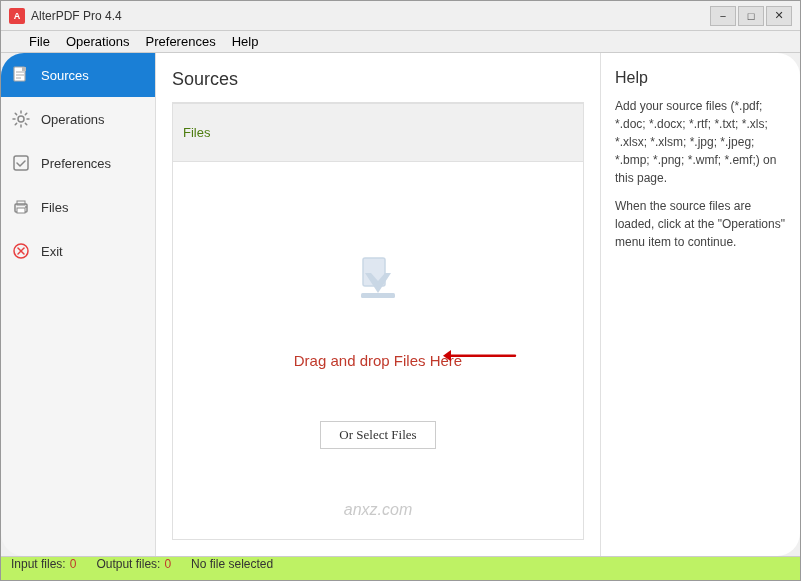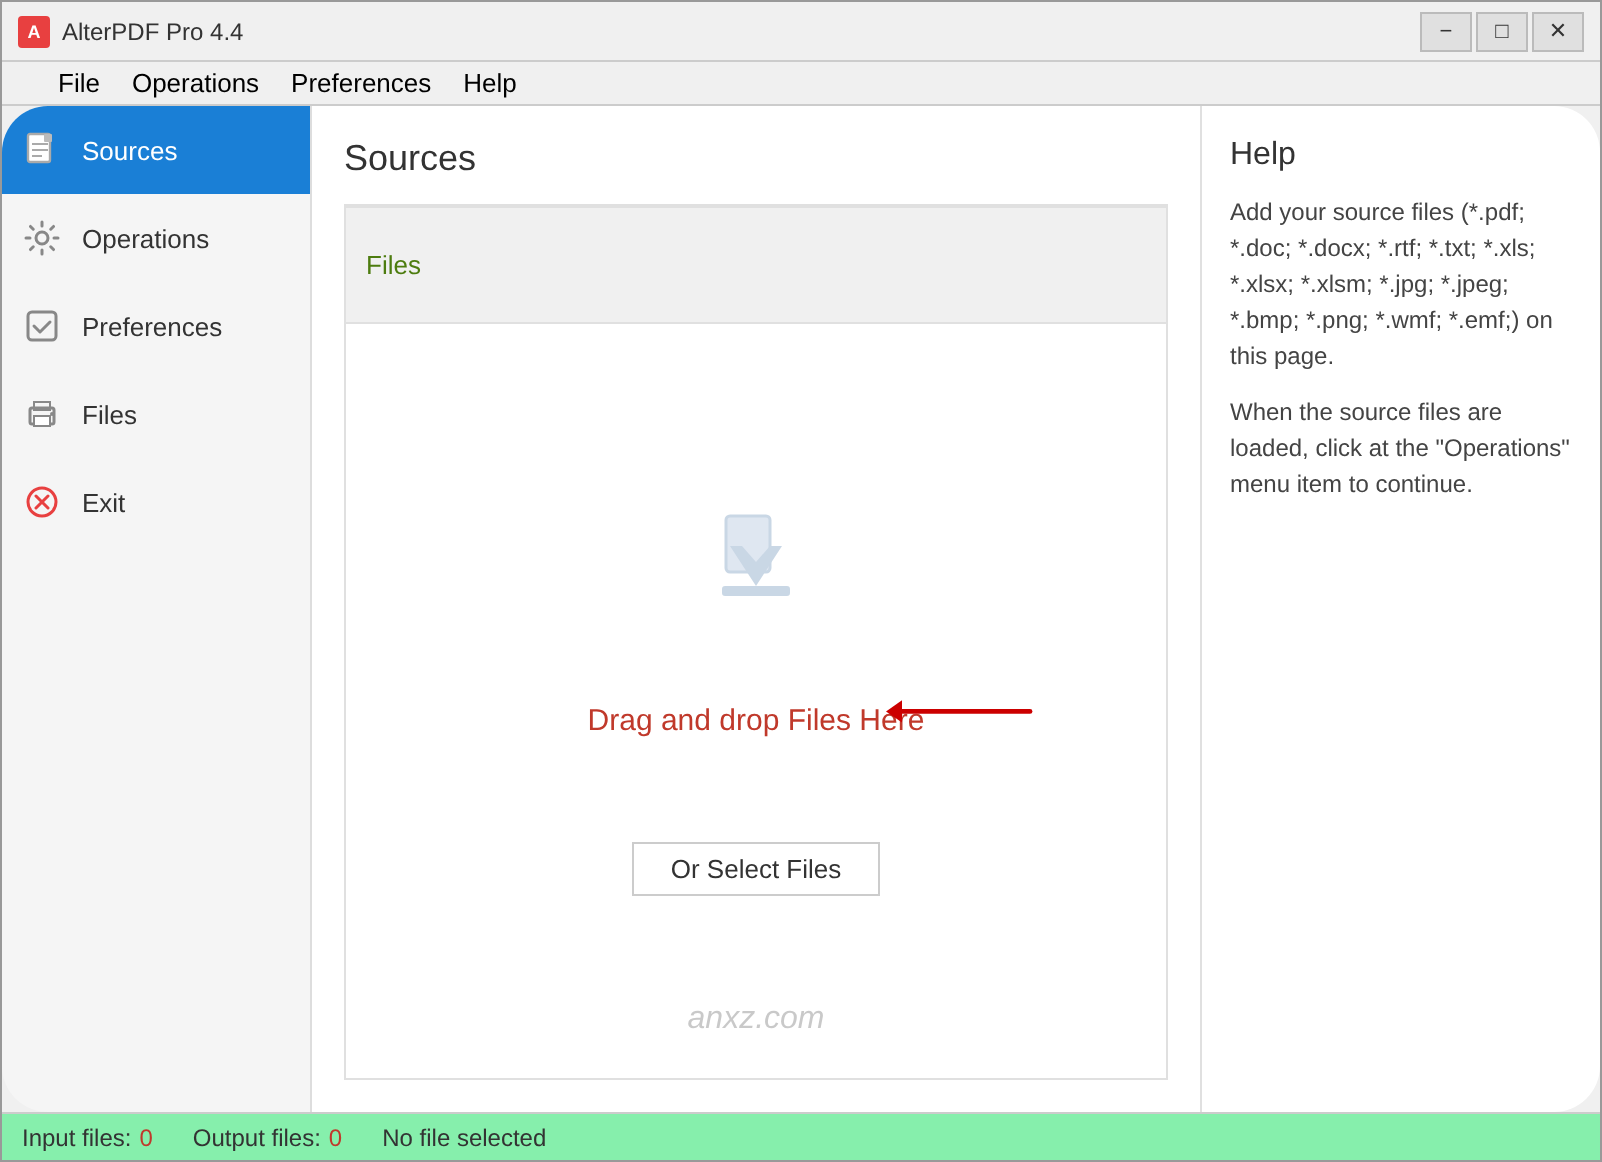--- a/index.html
+++ b/index.html
@@ -158,20 +158,21 @@
       font-weight: 500;
       margin-bottom: 16px;
     }
     .select-btn {
       padding: 5px 18px;
       background: white;
       border: 1px solid #ccc;
       font-size: 13px;
       cursor: pointer;
       color: #333;
+      font-family: Liberation Serif, serif;
     }
     
     
     .arrow-container {
       position: absolute;
       right: 60px;
       top: 50%;
       transform: translateY(-30%);
     }
 
@@ -191,24 +192,24 @@
     .info-text {
       font-size: 12px;
       color: #444;
       line-height: 1.5;
       margin-bottom: 10px;
     }
 
     
     .status-bar {
       height: 24px;
-      background: #86efac;
+      background: #bef264;
       border-top: 1px solid #ccc;
       display: flex;
-      align-items: center;
+      align-items: flex-start;
       padding: 0 10px;
       font-size: 12px;
       color: #333;
       gap: 4px;
     }
     .status-label { color: #333; }
     .status-count { color: #c0392b; font-weight: 500; }
     .status-sep { color: #aaa; margin: 0 6px; }
 
     

